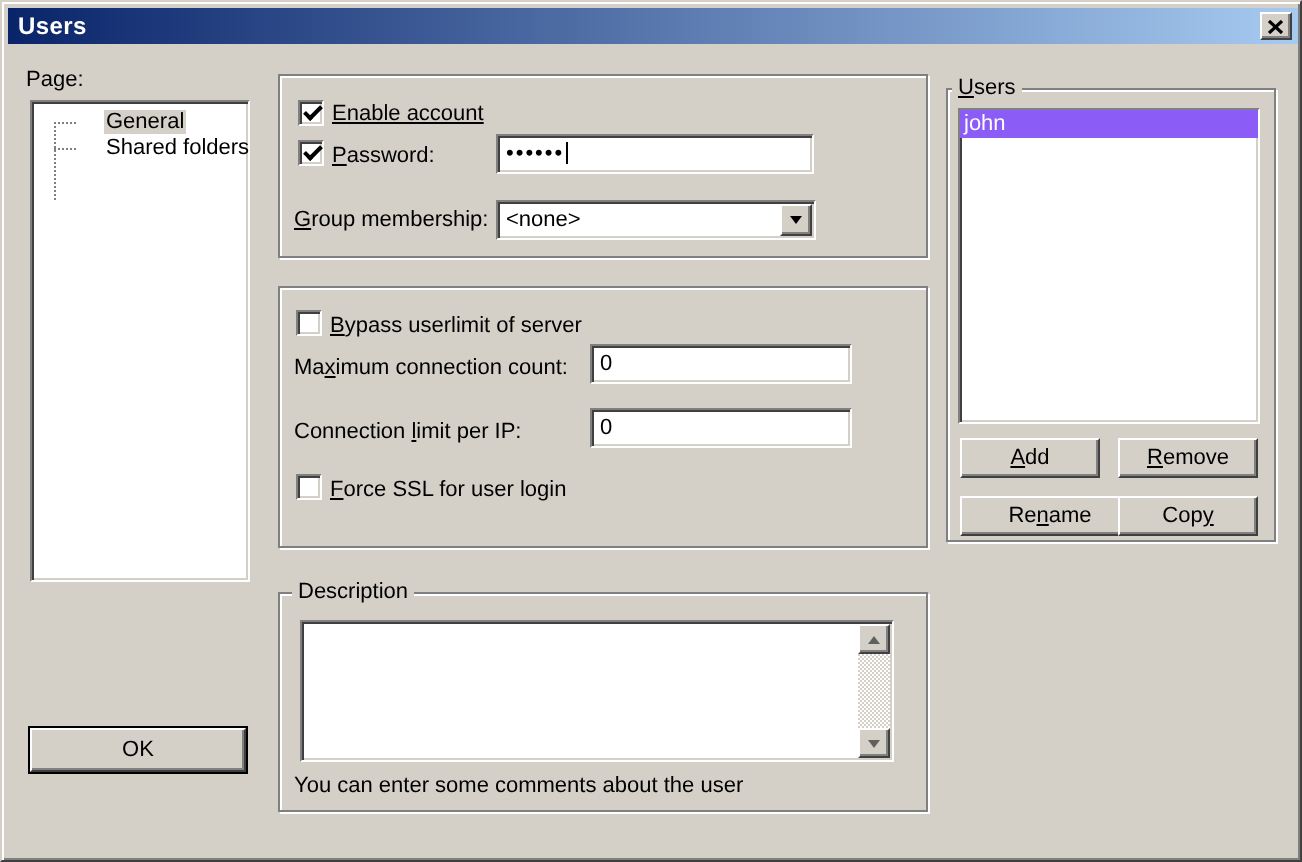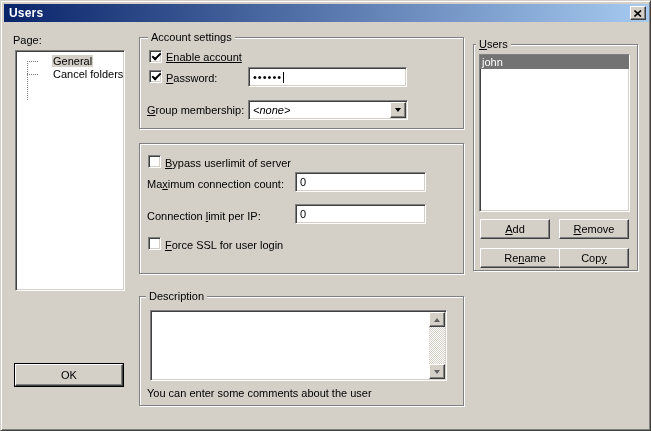--- a/index.html
+++ b/index.html
@@ -90,21 +90,21 @@
   .tree-item::before {
     content:""; position:absolute; left:11px; top:6px; width:11px;
     border-top:1px dotted #808080;
   }
   .tree-item[data-selected="true"] .tlabel { background:#D4D0C8; }
   .tlabel { padding:0 1px; }
 
   
   .listbox { position:absolute; overflow:hidden; }
   .list-item { height:14px; line-height:14px; padding-left:2px; }
-  .list-item[data-selected="true"] { background:#737373; color:#fff; }
+  .list-item[data-selected="true"] { background:#8b5cf6; color:#fff; }
 
   
   .textbox { position:absolute; }
   .vscroll { position:absolute; right:1px; top:1px; bottom:1px; width:16px; }
   .sb-btn {
     position:absolute; left:0; width:16px; height:15px; background:#D4D0C8;
     border:1px solid; border-color:#FFFFFF #404040 #404040 #FFFFFF;
     box-shadow: inset -1px -1px 0 #808080;
     display:flex; align-items:center; justify-content:center;
   }
@@ -132,38 +132,37 @@
     </button>
   </div>
 
   <div class="lbl" style="left:12px; top:33px;">Page:</div>
 
   <div class="tree sunken" style="left:14px; top:49px; width:110px; height:241px;">
     <div class="tree-item" data-selected="true">
       <span class="tlabel">General</span>
     </div>
     <div class="tree-item" data-selected="false">
-      <span class="tlabel">Cancel folders</span>
+      <span class="tlabel">Shared folders</span>
     </div>
   </div>
 
   <button class="btn default-btn" style="left:14px; top:363px; width:108px; height:22px;">OK</button>
 
   <div class="group" style="left:138px; top:36px; width:325px; height:92px;">
-    <span class="legend" style="left:8px;">Account settings</span>
 
     <span class="cb" style="left:9px; top:12px;" data-checked="true"></span>
     <span class="lbl" style="left:26px; top:13px;text-decoration:underline;"><u>E</u>nable account</span>
 
     <span class="cb" style="left:9px; top:32px;" data-checked="true"></span>
     <span class="lbl" style="left:26px; top:34px;"><u>P</u>assword:</span>
     <div class="field sunken" style="left:108px; top:29px; width:159px; height:20px; letter-spacing:1px;"><span>••••••</span><span class="caret"></span></div>
 
     <span class="lbl" style="left:7px; top:66px;"><u>G</u>roup membership:</span>
-    <div class="field sunken" style="left:108px; top:62px; width:160px; height:20px; padding-right:18px;font-style:italic;">
+    <div class="field sunken" style="left:108px; top:62px; width:160px; height:20px; padding-right:18px;">
       <span>&lt;none&gt;</span>
       <span class="combo-arrow-btn">
         <span class="tri-down"></span>
       </span>
     </div>
   </div>
 
   <div class="group" style="left:138px; top:142px; width:325px; height:131px;">
     <span class="cb" style="left:8px; top:11px;" data-checked="false"></span>
     <span class="lbl" style="left:25px; top:13px;"><u>B</u>ypass userlimit of server</span>

